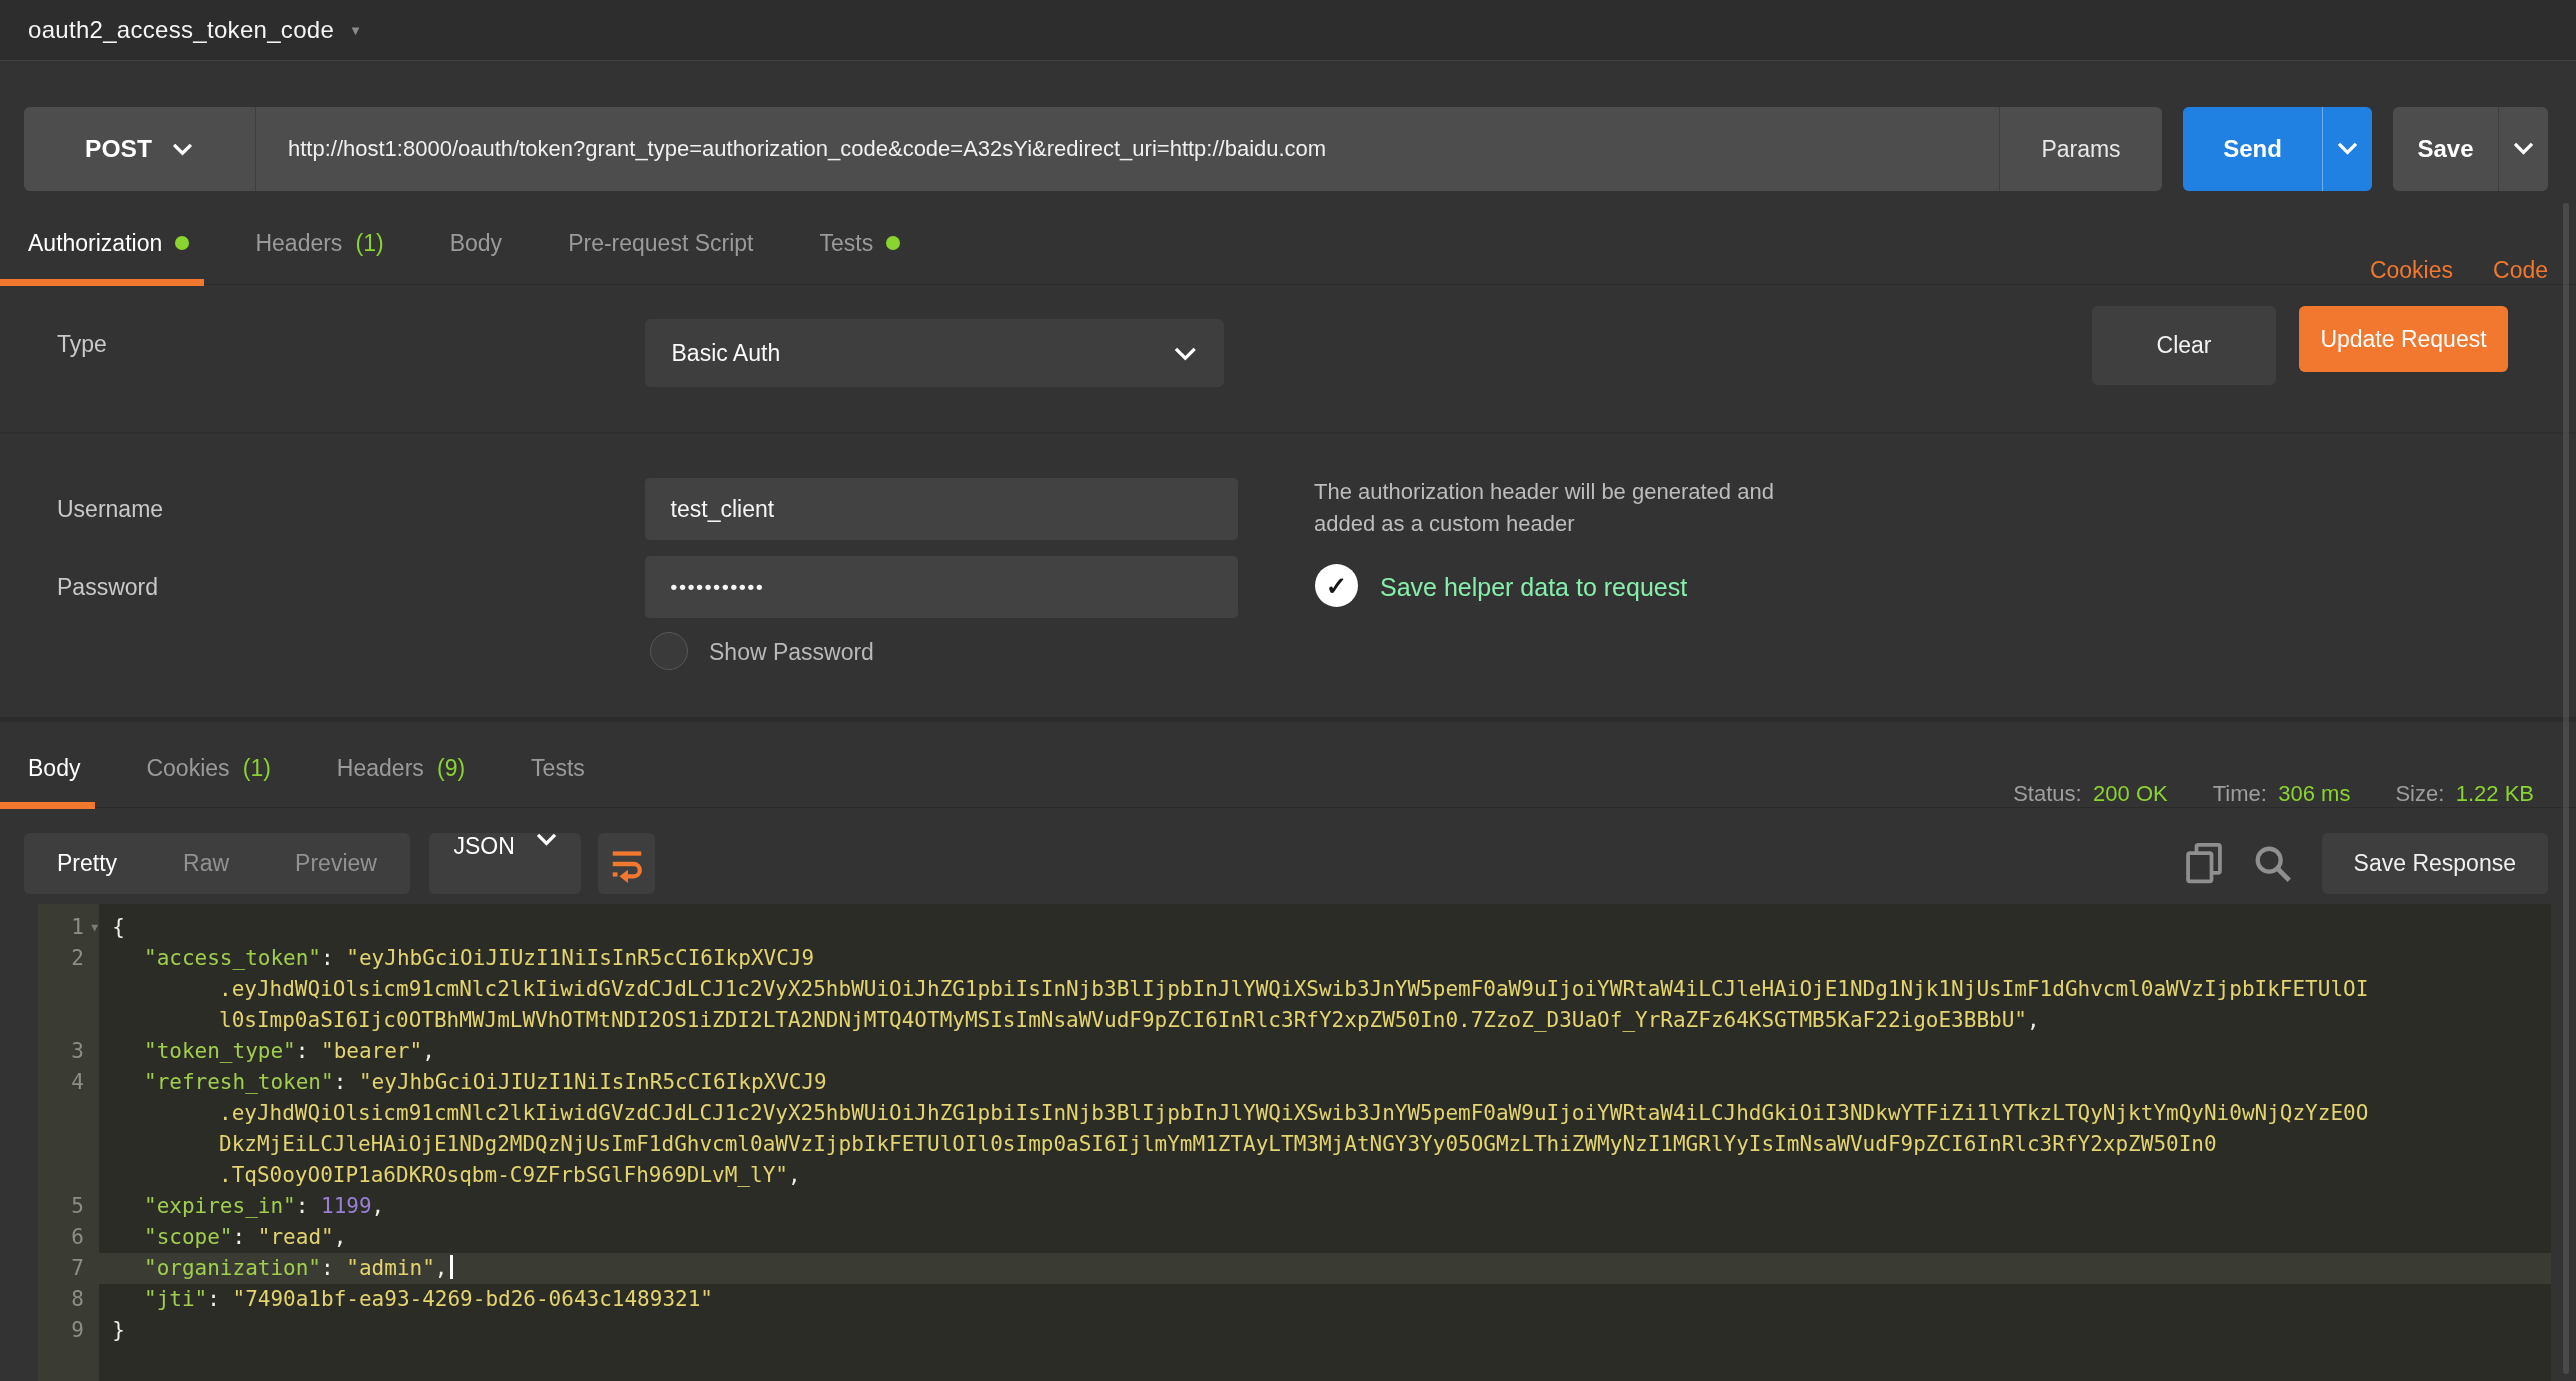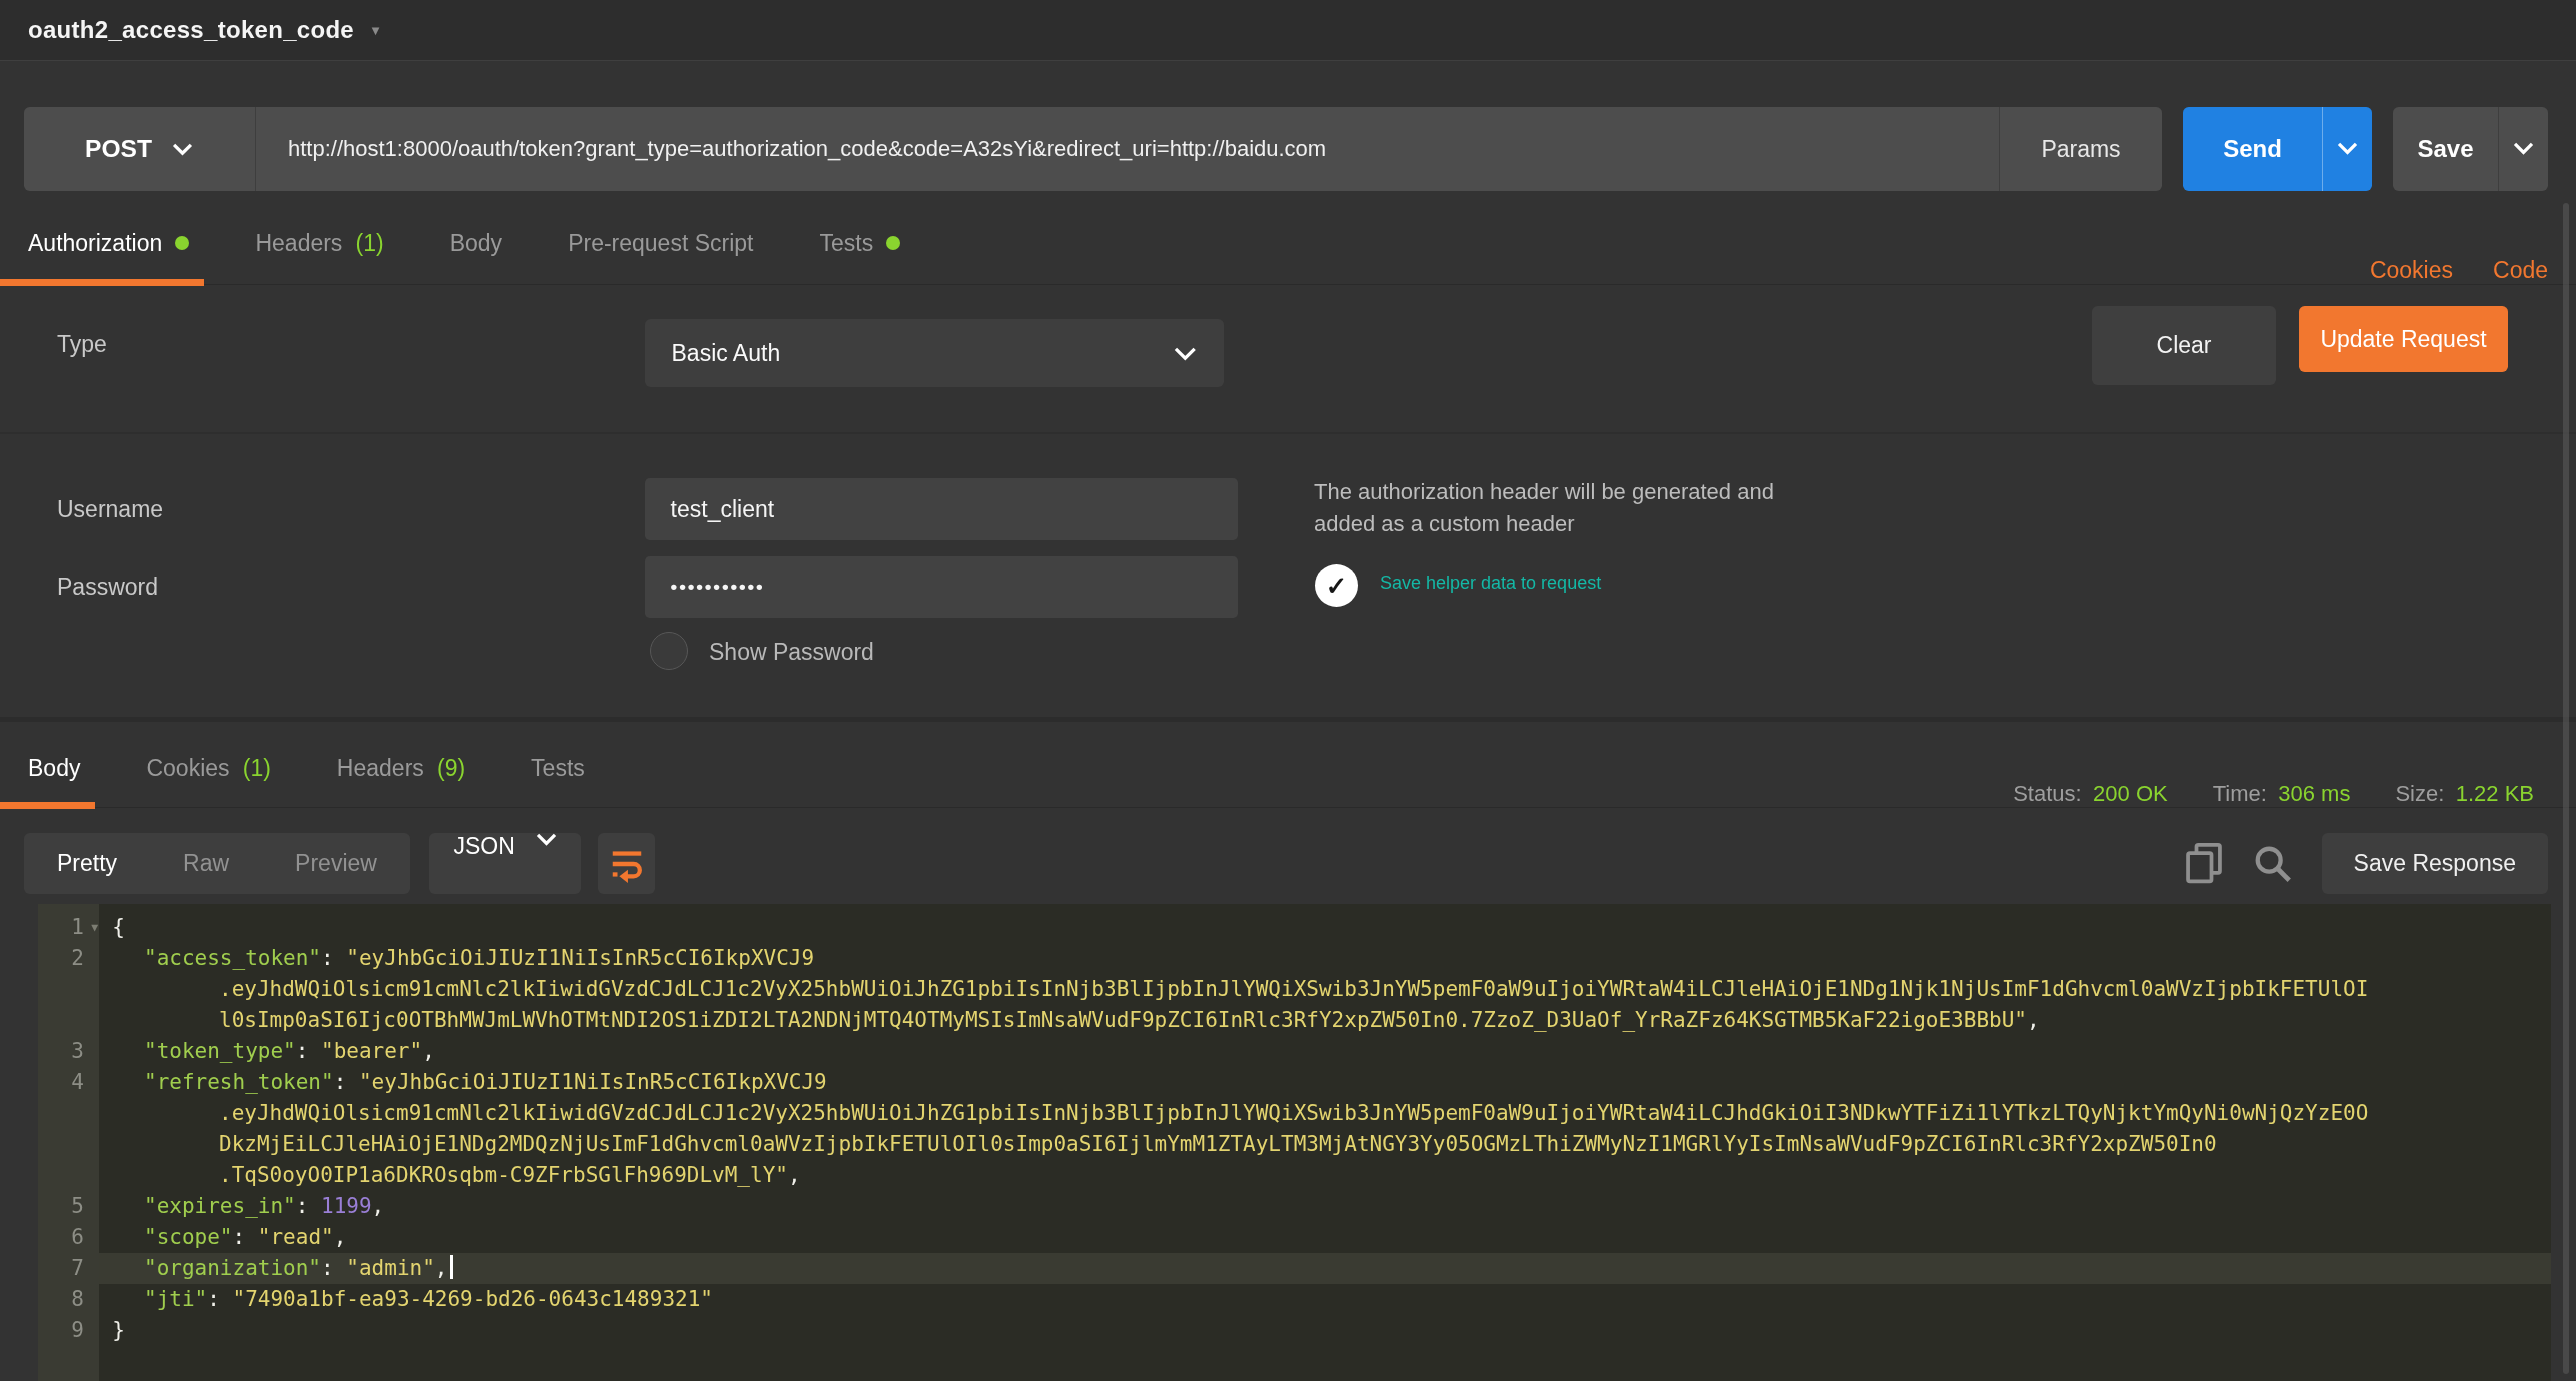--- a/index.html
+++ b/index.html
@@ -8,21 +8,21 @@
   }
   *{box-sizing:border-box}
   html,body{margin:0;padding:0}
   body{
     width:2576px;height:1382px;position:relative;overflow:hidden;
     background:#333333;font-family:"Liberation Sans",sans-serif;
   }
   
   .header{position:absolute;top:0;left:0;width:100%;height:61px;background:#2d2d2d;
     border-bottom:0.9px solid #3f3f3f;display:flex;align-items:center;padding-left:28px}
-  .title{font-size:24px;font-weight:bold;color:#f5f5f5;letter-spacing:0.3px}
+  .title{font-size:24px;font-weight:normal;color:#f5f5f5;letter-spacing:0.3px}
   .title-caret{margin-left:15px;color:#8a8a8a;font-size:13.2px}
   
   .url-row{position:absolute;top:107px;left:24px;right:28px;height:84px;display:flex;align-items:stretch}
   .method-box{width:232px;background:#4d4d4d;border-radius:5.7px 0 0 5.7px;display:flex;
     align-items:center;justify-content:center;gap:19px;border-right:0.9px solid #3e3e3e;cursor:pointer}
   .method-label{font-size:24.6px;font-weight:bold;color:#ffffff}
   .url-input{flex:1;background:#4d4d4d;display:flex;align-items:center;padding:0 32px;
     font-size:22px;color:#f0f0f0;white-space:nowrap;overflow:hidden}
   .params-btn{width:163px;background:#4d4d4d;border-left:0.9px solid #3e3e3e;border-radius:0 5.7px 5.7px 0;
     display:flex;align-items:center;justify-content:center;font-size:23px;color:#e8e8e8;cursor:pointer}
@@ -63,21 +63,21 @@
   .text-input{position:absolute;left:645px;width:593px;height:62px;background:#424242;border-radius:4.7px;
     display:flex;align-items:center;padding:0 25.6px;font-size:23px;color:#f5f5f5}
   .pw{font-size:19px;letter-spacing:1.9px;font-weight:bold}
   .radio{position:absolute;left:650px;top:632px;width:38px;height:38px;border-radius:50%;
     background:#3a3a3a;border:1.9px solid #575757;cursor:pointer}
   .show-pass-label{position:absolute;left:709px;top:639px;font-size:23px;color:#b9b9b9}
   .helper-text{position:absolute;left:1314px;top:476px;font-size:22px;color:#bdbdbd;line-height:32px}
   .check-circle{position:absolute;left:1315px;top:564px;width:43px;height:43px;border-radius:50%;
     background:#ffffff;display:flex;align-items:center;justify-content:center;color:#161616;
     font-size:25.6px;font-weight:bold;cursor:pointer}
-  .save-helper-label{position:absolute;left:1380px;top:573px;font-size:18px;color:#14b8a6}
+  .save-helper-label{position:absolute;left:1380px;top:573px;font-size:25px;color:#86efac}
   
   .resp-toolbar{position:absolute;top:821px;left:24px;right:28px;height:85px;display:flex;align-items:center}
   .seg{display:flex;background:#3e3e3e;border-radius:5.7px;height:61px;align-items:stretch}
   .seg-item{padding:0 33px;font-size:23px;color:#929292;display:flex;align-items:center;cursor:pointer}
   .seg-item.active{color:#ffffff}
   .json-select{margin-left:19px;height:61px;background:#3e3e3e;border-radius:5.7px;display:flex;
     align-items:flex-start;padding:0 24.6px;gap:21px;font-size:23px;color:#ffffff;cursor:pointer}
   .wrap-btn{margin-left:17px;width:57px;height:61px;background:#3e3e3e;border-radius:5.7px;
     display:flex;align-items:center;justify-content:center;cursor:pointer}
   .toolbar-right{margin-left:auto;display:flex;align-items:center;gap:28px}

